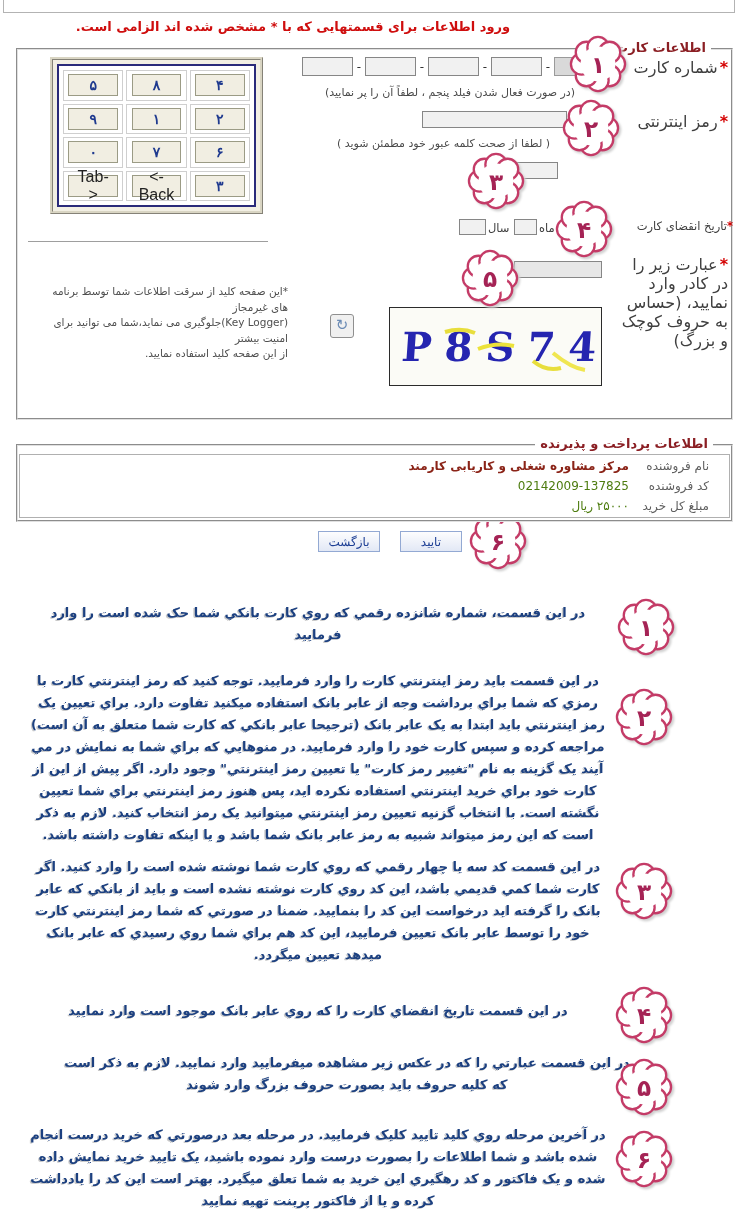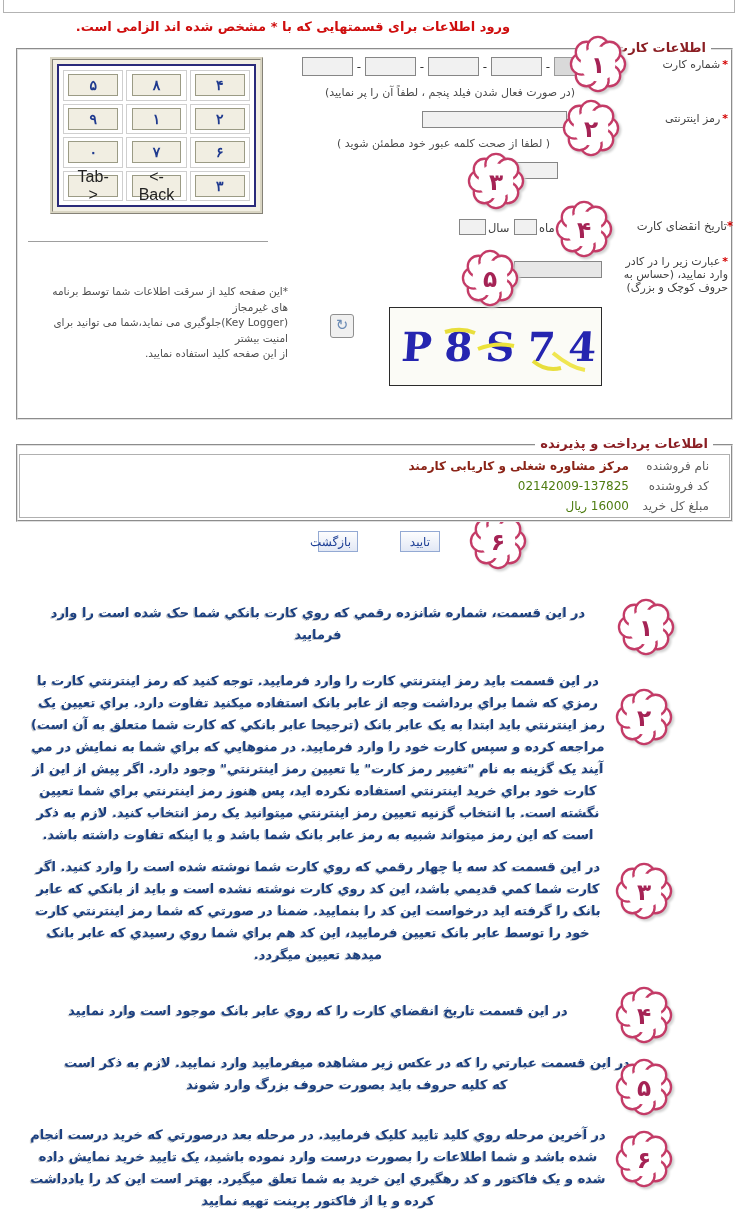--- a/index.html
+++ b/index.html
@@ -14,21 +14,21 @@
   .header-note { left:0; top:19px; width:586px; text-align:center; color:#cf0e0e; font-weight:bold; font-size:13px; }
   
   .fs { border:2px groove #e0e0e0; background:#fff; }
   .fs-card { left:16px; top:48px; width:713px; height:368px; }
   .fs-pay  { left:16px; top:444px; width:713px; height:74px; }
   .legend { background:#fff; padding:0 5px; color:#8b1f24; font-weight:bold; font-size:13px; }
   .legend-card { top:40px; right:28px; }
   .legend-pay  { top:436px; right:26px; }
   .pay-inner { left:19px; top:454px; width:709px; height:62px; border:1px solid #b0b0b0; }
   
-  .flabel { color:#3f3f3f; font-size:11px; text-align:right; }
+  .flabel { color:#3f3f3f; font-size:16px; text-align:right; }
   .star { color:#d40000; font-weight:bold; margin-left:2px; }
   .note { color:#4a4a4a; font-size:11px; text-align:center; }
   
   .inp { background:#f1f1f1; border:1px solid #868686; height:17px; box-sizing:border-box; padding:0 2px; font-size:12px; }
   .inp-dis { background:#d9d9d9; border:1px solid #9a9a9a; }
   
   .cardnum-row { left:302px; top:57px; direction:ltr; display:flex; align-items:center; }
   .cardnum-row .inp { width:51px; height:19px; }
   .cardnum-sep { width:12px; text-align:center; color:#333; font-size:12px; }
   
@@ -43,21 +43,21 @@
   .refresh-btn { left:330px; top:314px; width:22px; height:22px; background:#f0f0f0; border:1px solid #8f8f8f; border-radius:3px; color:#6b8bb5; font-size:15px; line-height:20px; text-align:center; cursor:pointer; }
   .captcha-box { left:389px; top:307px; width:211px; height:77px; border:1px solid #2b2b2b; background:#fbfbf6; overflow:hidden; }
   .captcha-text { position:absolute; left:0; top:0; width:100%; height:100%; display:flex; align-items:center; justify-content:center; direction:ltr; font-family:"DejaVu Serif", serif; font-weight:bold; font-size:40px; letter-spacing:13px; color:#2525b0; transform:skewX(-4deg); padding-left:10px; }
   .captcha-noise { position:absolute; left:0; top:0; }
   
   .prow { position:absolute; right:30px; display:flex; align-items:baseline; font-size:12px; }
   .prow .plabel { color:#5f5f5f; min-width:80px; text-align:right; }
   .pval-name { color:#8b2418; font-weight:bold; }
   .pval-red { color:#4d7c0f; }
   
-  .actbtn { position:absolute; width:40px; height:21px; background:linear-gradient(#fdfdfe,#e2e8f5); border:1px solid #93a9d3; color:#1c3e94; font-size:12px; text-align:center; line-height:19px; cursor:pointer; box-sizing:border-box; }
+  .actbtn { position:absolute; width:62px; height:21px; background:linear-gradient(#fdfdfe,#e2e8f5); border:1px solid #93a9d3; color:#1c3e94; font-size:12px; text-align:center; line-height:19px; cursor:pointer; box-sizing:border-box; }
   
   .badge { position:absolute; width:58px; height:58px; filter:drop-shadow(2px 2px 1px #d0d0d0); }
   .badge svg { width:100%; height:100%; }
   .badge text { font-family:"DejaVu Sans", sans-serif; font-weight:bold; font-size:24px; fill:#a52355; }
   
   .instr { position:absolute; left:28px; width:580px; text-align:center; color:#1c4080; font-weight:bold; font-size:13px; line-height:22px; text-shadow:-1.3px 1.3px 0 #c9c9c9; }
 </style>
 </head>
 <body>
 
@@ -213,21 +213,21 @@
   <div class="prow" style="top:459px;">
     <span class="plabel">نام فروشنده</span>
     <span class="pval-name">مرکز مشاوره شغلی و کاریابی کارمند</span>
   </div>
   <div class="prow" style="top:479px;">
     <span class="plabel">کد فروشنده</span>
     <span class="pval-red" dir="ltr">02142009-137825</span>
   </div>
   <div class="prow" style="top:499px;">
     <span class="plabel">مبلغ کل خرید</span>
-    <span class="pval-red">16000 ریال</span>
+    <span class="pval-red">۲۵۰۰۰ ریال</span>
   </div>
 
   <button class="actbtn" style="left:400px; top:531px;">تایید</button>
   <button class="actbtn" style="left:318px; top:531px;">بازگشت</button>
 
   <div class="instr" style="top:602px;">در اين قسمت، شماره شانزده رقمي كه روي كارت بانكي شما حک شده است را وارد فرماييد</div>
   <div class="instr" style="top:670px;">در اين قسمت بايد رمز اينترنتي كارت را وارد فرماييد. توجه كنيد كه رمز اينترنتي كارت با رمزي كه شما براي برداشت وجه از عابر بانک استفاده ميكنيد تفاوت دارد. براي تعيين يک رمز اينترنتي بايد ابتدا به يک عابر بانک (ترجيحا عابر بانكي كه كارت شما متعلق به آن است) مراجعه كرده و سپس كارت خود را وارد فرماييد. در منوهايي كه براي شما به نمايش در مي آيند يک گزينه به نام "تغيير رمز كارت" يا تعيين رمز اينترنتي" وجود دارد. اگر پيش از اين از كارت خود براي خريد اينترنتي استفاده نكرده ايد، پس هنوز رمز اينترنتي براي شما تعيين نگشته است. با انتخاب گزنيه تعيين رمز اينترنتي ميتوانيد يک رمز انتخاب كنيد. لازم به ذكر است كه اين رمز ميتواند شبيه به رمز عابر بانک شما باشد و يا اينكه تفاوت داشته باشد.</div>
   <div class="instr" style="top:1000px;">در اين قسمت تاريخ انقضاي كارت را كه روي عابر بانک موجود است وارد نماييد</div>
   <div class="instr" style="top:856px;">در اين قسمت كد سه يا چهار رقمي كه روي كارت شما نوشته شده است را وارد كنيد. اگر كارت شما كمي قديمي باشد، اين كد روي كارت نوشته نشده است و بايد از بانكي كه عابر بانک را گرفته ايد درخواست اين كد را بنماييد. ضمنا در صورتي كه شما رمز اينترنتي كارت خود را توسط عابر بانک تعيين فرماييد، اين كد هم براي شما روي رسيدي كه عابر بانک ميدهد تعيين ميگردد.</div>
   <div class="instr" style="top:1052px;margin-left:29px;">در اين قسمت عبارتي را كه در عكس زير مشاهده ميفرماييد وارد نماييد. لازم به ذكر است كه كليه حروف بايد بصورت حروف بزرگ وارد شوند</div>

